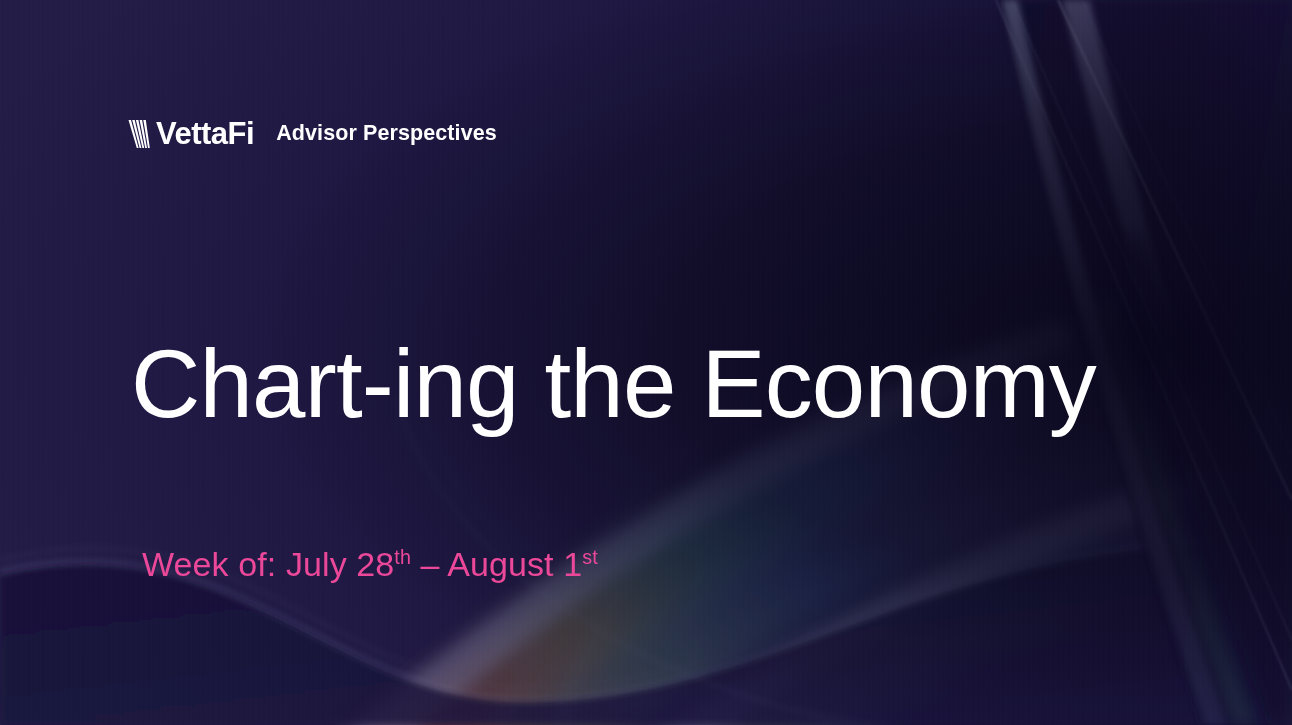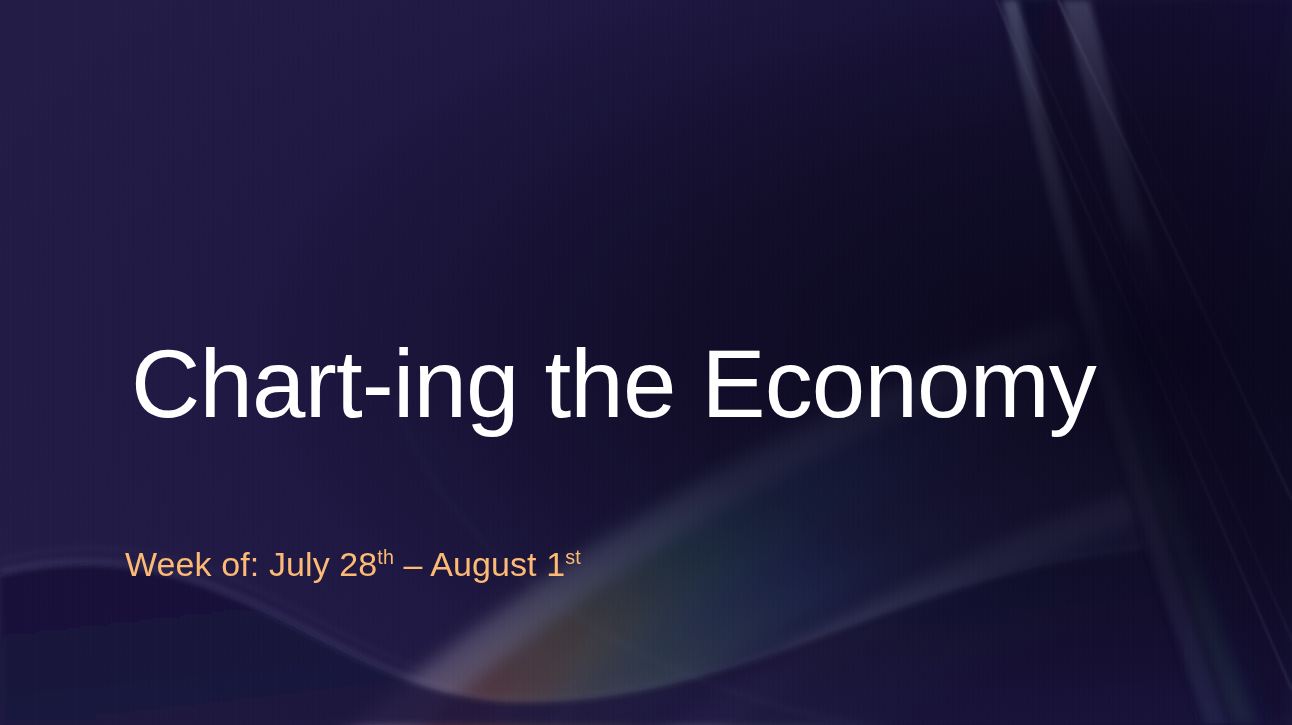--- a/index.html
+++ b/index.html
@@ -84,23 +84,23 @@
     font-size: 96px;
     font-weight: 300;
     letter-spacing: -0.8px;
     line-height: 1.05;
     white-space: nowrap;
     z-index: 10;
   }
 
   .subhead {
     position: absolute;
-    left: 125px;
+    left: 142px;
     top: 546px;
-    color: #fdba74;
+    color: #ec4899;
     font-size: 34px;
     font-weight: 400;
     letter-spacing: 0.1px;
     line-height: 1.1;
     white-space: nowrap;
     z-index: 10;
   }
   .subhead sup {
     font-size: 0.58em;
     vertical-align: super;
@@ -225,20 +225,36 @@
 
     <g opacity=".16" filter="url(#blurMid)">
       <path d="M 560,725 C 620,520 780,380 1060,300" fill="none" stroke="#9ba1c6" stroke-width="3"></path>
       <path d="M 500,725 C 575,505 745,355 1040,275" fill="none" stroke="#878dba" stroke-width="2"></path>
     </g>
   </svg>
 
   <div class="bg-layer bg-darkright"></div>
   <div class="bg-layer bg-bands"></div>
 
+  <div class="brandbar">
+
+    <div style="display:flex;align-items:center;gap:2px;">
+      <svg class="logo-mark" width="26" height="30" viewBox="0 0 26 30">
+
+        <polygon points="0.5,1 3.0,1 10.6,29 8.8,29" fill="#ffffff"></polygon>
+        <polygon points="4.2,1 6.7,1 13.4,29 11.6,29" fill="#ffffff"></polygon>
+        <polygon points="7.9,1 10.4,1 16.2,29 14.4,29" fill="#ffffff"></polygon>
+        <polygon points="11.6,1 14.1,1 19.0,29 17.2,29" fill="#ffffff"></polygon>
+        <polygon points="15.3,1 17.8,1 21.8,29 20.0,29" fill="#ffffff"></polygon>
+      </svg>
+      <span class="logo-word">VettaFi</span>
+    </div>
+
+    <span class="brand-sub">Advisor Perspectives</span>
+  </div>
 
   <h1 class="headline">Chart-ing the Economy</h1>
 
   <div class="subhead">
     <span>Week of: July 28</span><sup>th</sup><span> – August 1</span><sup>st</sup>
   </div>
 
 </div>
 
 </body></html>

